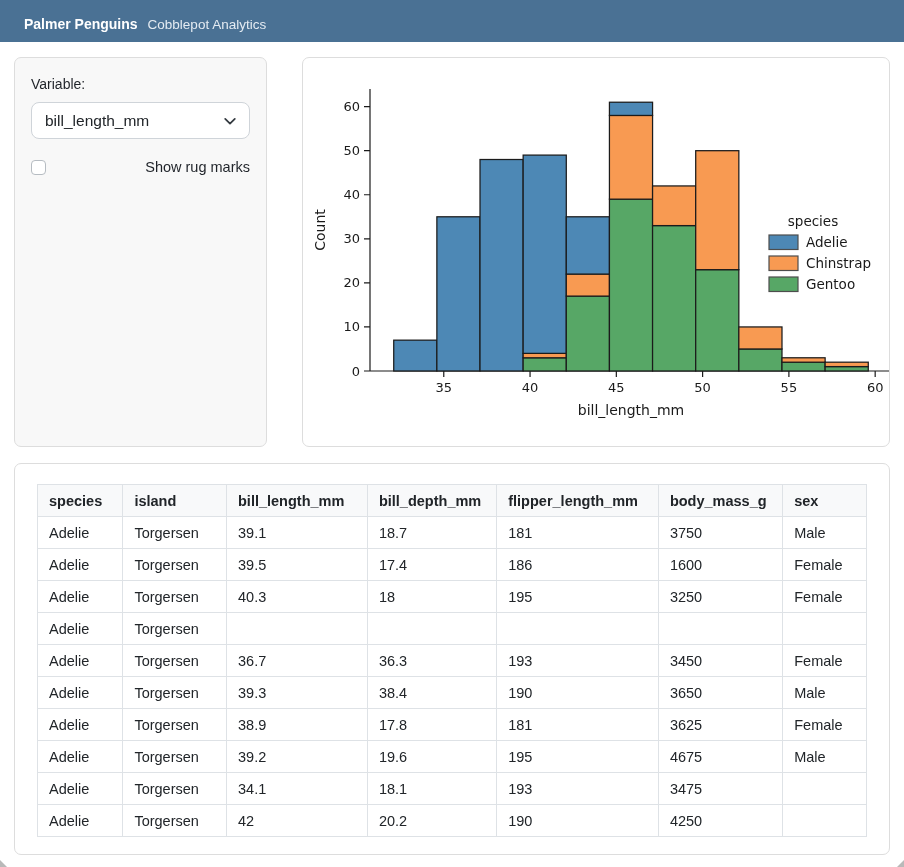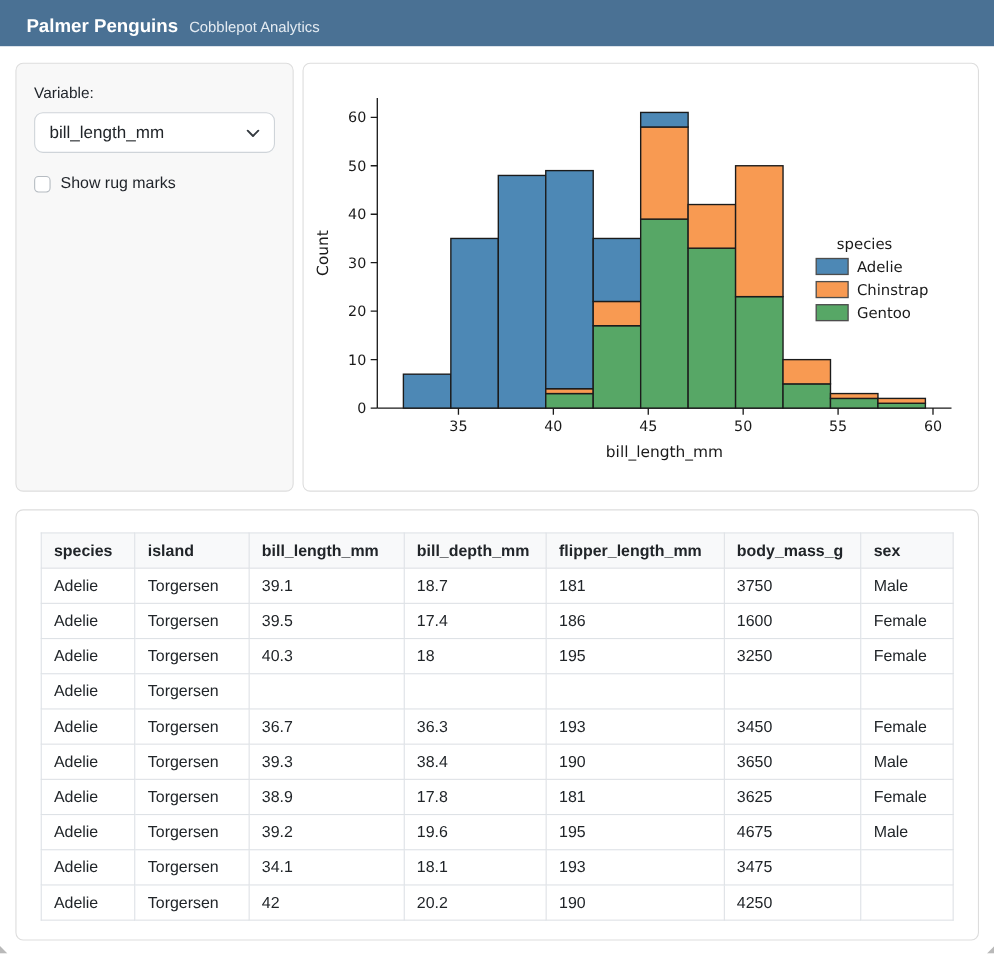--- a/index.html
+++ b/index.html
@@ -2,39 +2,39 @@
 <html><head>
 <meta charset="utf-8">
 <style>
   * { margin:0; padding:0; box-sizing:border-box; }
   html,body { background:#ffffff; width:904px; height:867px; overflow:hidden;
               font-family:"Liberation Sans", sans-serif; color:#212529; position:relative; }
 
   
   .app-header { height:42px; display:flex; align-items:baseline; gap:10px;
                 padding:0 24px; background:#4a7194; }
-  .app-title { color:#ffffff; font-size:17px; font-weight:600; line-height:42px; }
+  .app-title { color:#ffffff; font-size:14px; font-weight:600; line-height:42px; }
   .app-subtitle { color:#e4ebf2; font-size:13.5px; font-weight:400;margin-top:17px; }
 
   
   .main { padding:15px 14px 0 14px; }
-  .row1 { display:flex; gap:8px; }
+  .row1 { display:flex; gap:35px; }
   .card { border:1px solid #dddddd; border-radius:7px; background:#ffffff; }
   .sidebar-card { width:253px; height:390px; background:#f8f8f8; padding:18px 16px; flex:none; }
   .chart-card { flex:1; height:390px; overflow:hidden; }
   .table-card { margin-top:16px; height:392px; padding:20px 22px; }
 
   
   .ctl-label { font-size:14px; color:#1f2329; margin-bottom:10px; }
   .select-box { height:37px; background:#ffffff; border:1px solid #cfd4d9; border-radius:8px;
                 display:flex; align-items:center; justify-content:space-between;
                 padding:0 12px 0 13px; margin-bottom:20px; cursor:pointer; }
   .select-value { font-size:15.5px; color:#212529; }
   .chev { width:14px; height:14px; flex:none; }
-  .check-row { display:flex; align-items:center; gap:9px; margin-top:4px; }
+  .check-row { display:flex; align-items:center; gap:9px; margin-top:4px;justify-content:space-between; }
   .checkbox { appearance:none; -webkit-appearance:none; width:15px; height:15px;
               border:1px solid #b6bcc2; border-radius:4px; background:#ffffff; cursor:pointer; }
   .check-label { font-size:14.5px; color:#1f2329; }
 
   
   table.penguins { width:100%; border-collapse:collapse; font-size:14.5px; }
   table.penguins th, table.penguins td { border:1px solid #dee2e6; padding:5px 11px;
                 height:32px; text-align:left; font-weight:400; white-space:nowrap; }
   table.penguins th { background:#f8f9fa; font-weight:700; }
   

